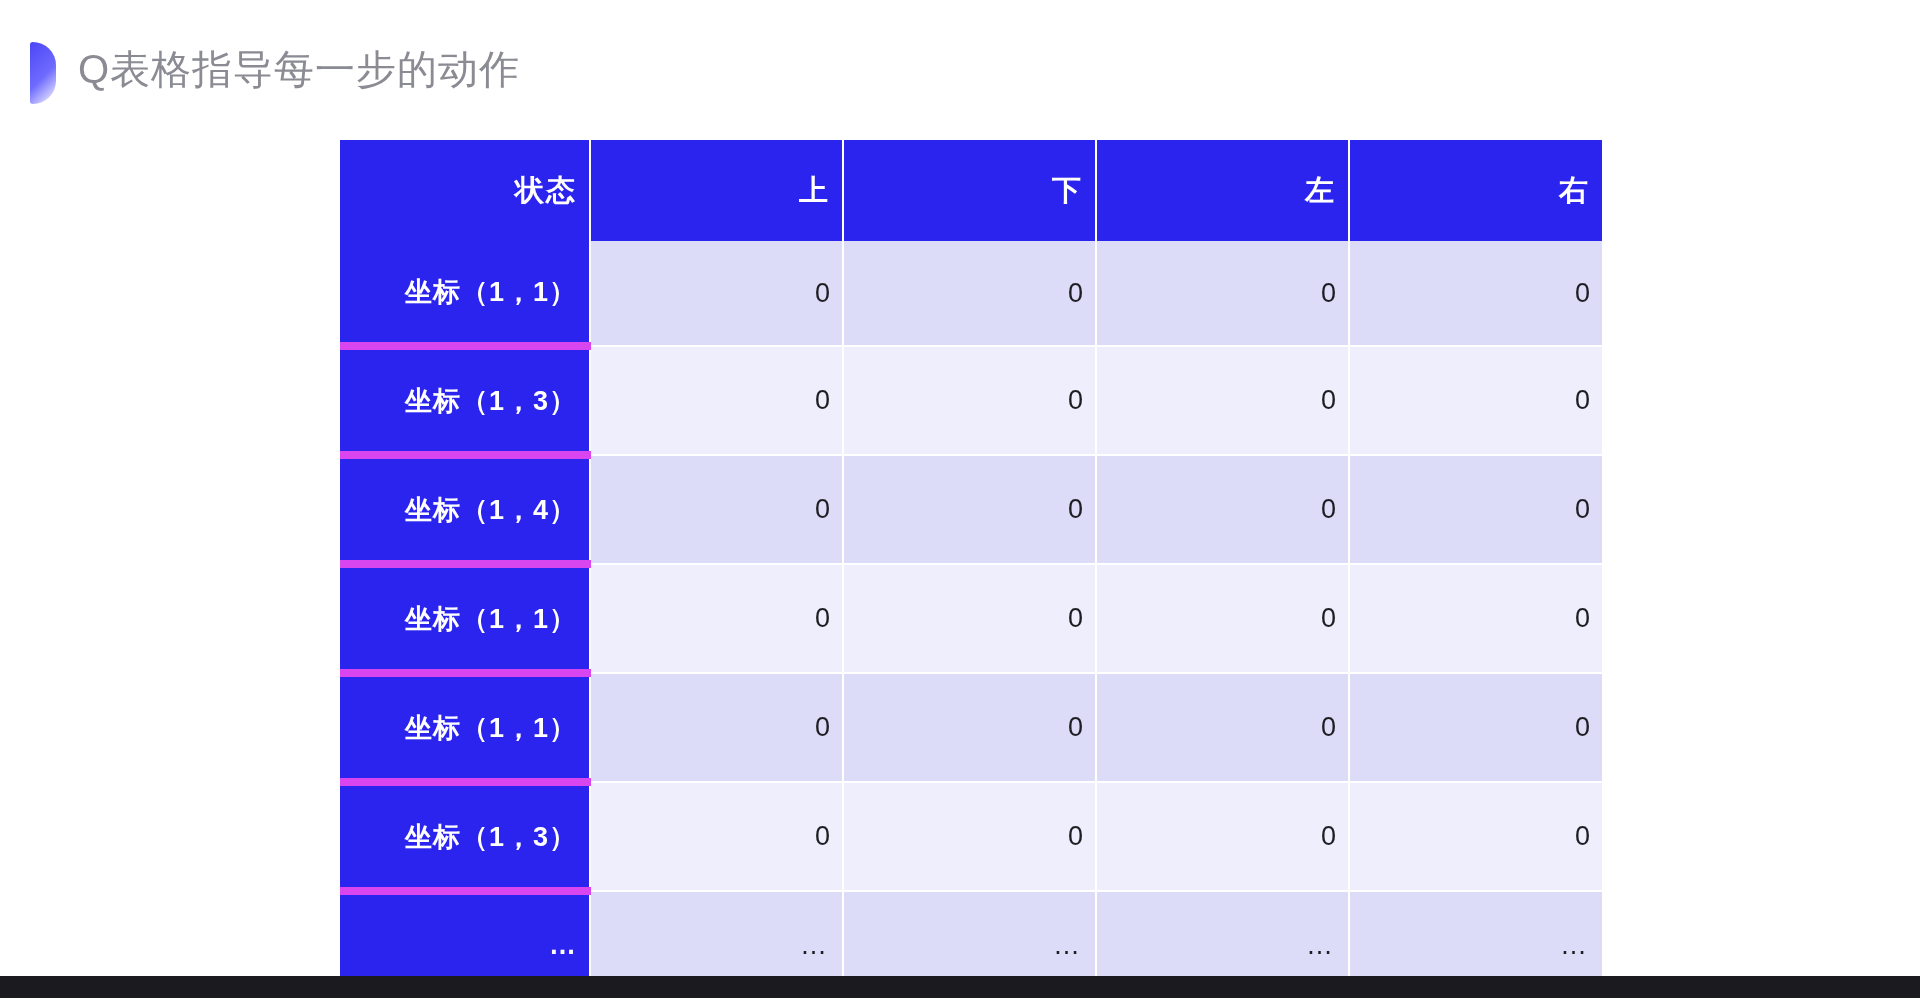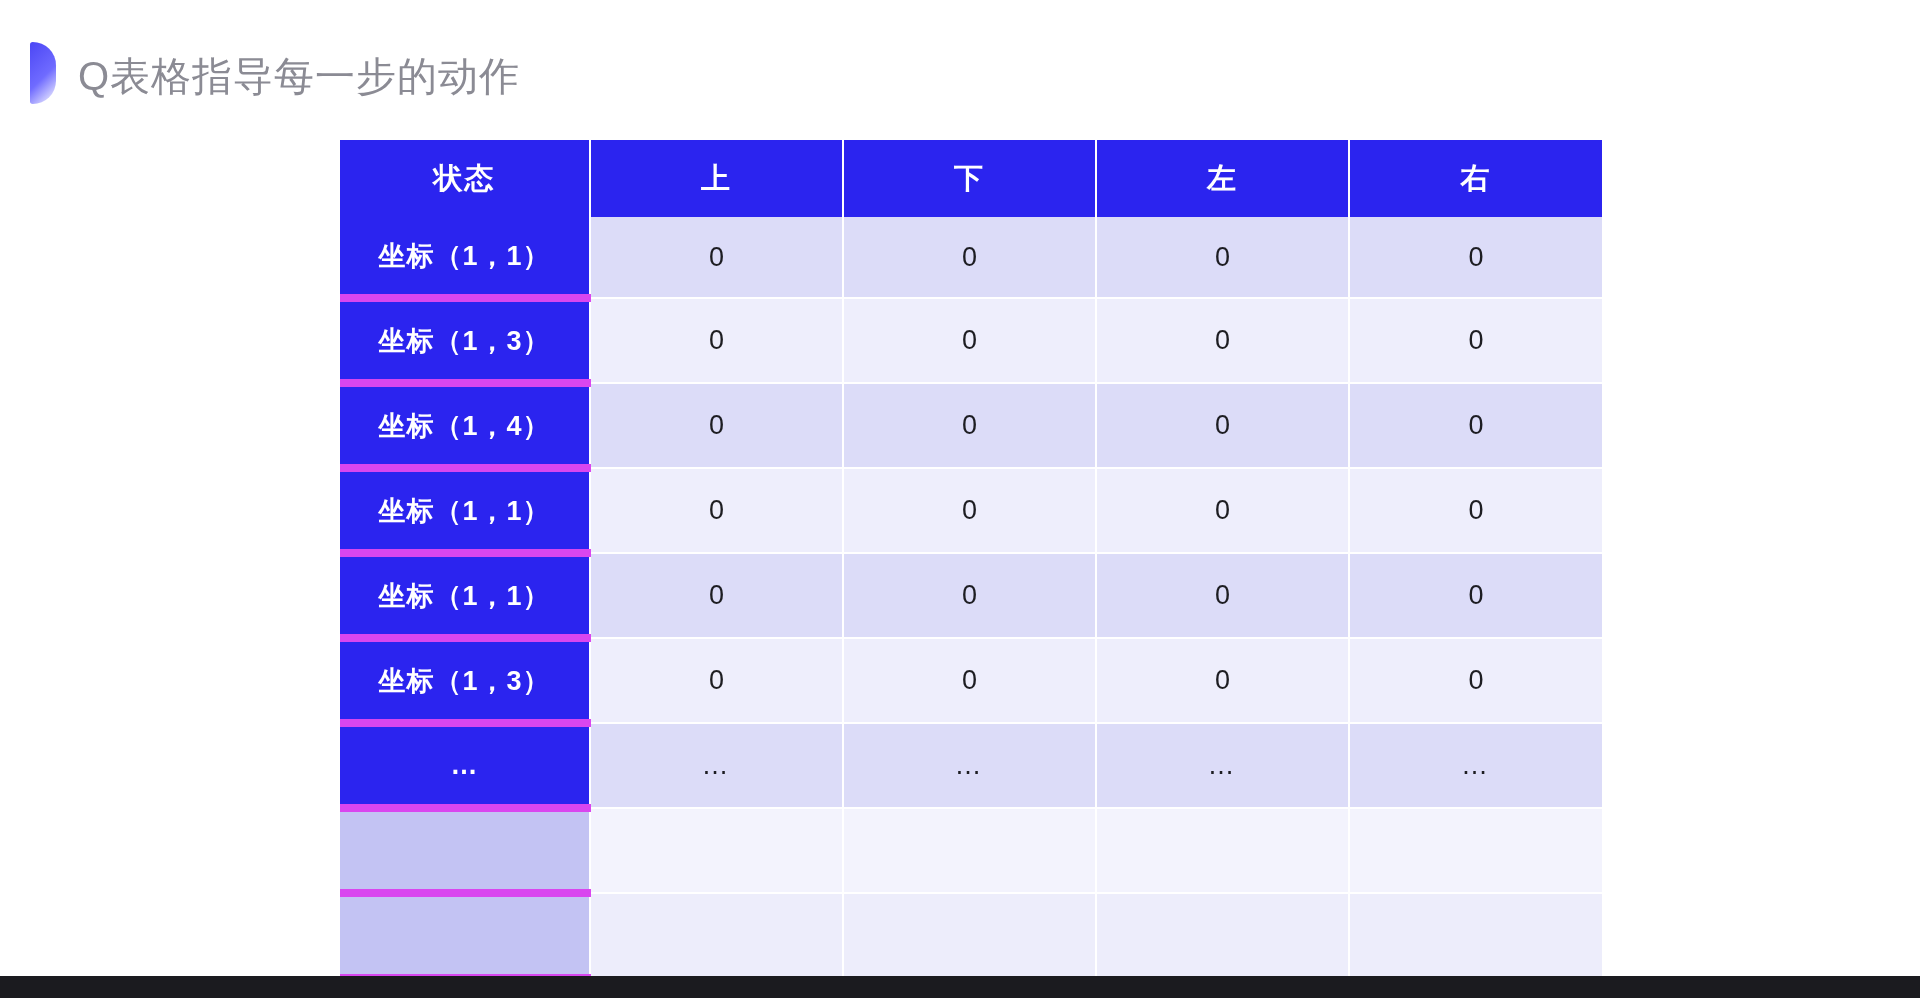--- a/index.html
+++ b/index.html
@@ -31,21 +31,21 @@
     height: 22px;
     background: #1b1b1f;
   }
 
   
   .title-row {
     position: absolute;
     left: 30px;
     top: 42px;
     display: flex;
-    align-items: flex-end;
+    align-items: flex-start;
     gap: 22px;
   }
   .title-marker {
     width: 26px;
     height: 62px;
     background: linear-gradient(135deg, #4b46f5 0%, #6f6bff 55%, #ffffff 100%);
     border-top-right-radius: 34px;
     border-bottom-right-radius: 34px;
     border-top-left-radius: 4px;
     border-bottom-left-radius: 4px;
@@ -67,25 +67,25 @@
     width: 1262px;
     border-collapse: collapse;
     table-layout: fixed;
   }
   .qtable col.state-col { width: 250px; }
   .qtable col.act-col   { width: 253px; }
 
   .qtable th,
   .qtable td {
     height: 77px;
-    text-align: center;
+    text-align: right;
     vertical-align: middle;
     font-size: 27px;
     color: #1d1d22;
-    padding: 0;
+    padding: 12px;
     border: none;
   }
 
   
   .qtable thead th {
     background: #2b24ef;
     color: #ffffff;
     font-weight: bold;
     font-size: 29px;
     letter-spacing: 2px;

